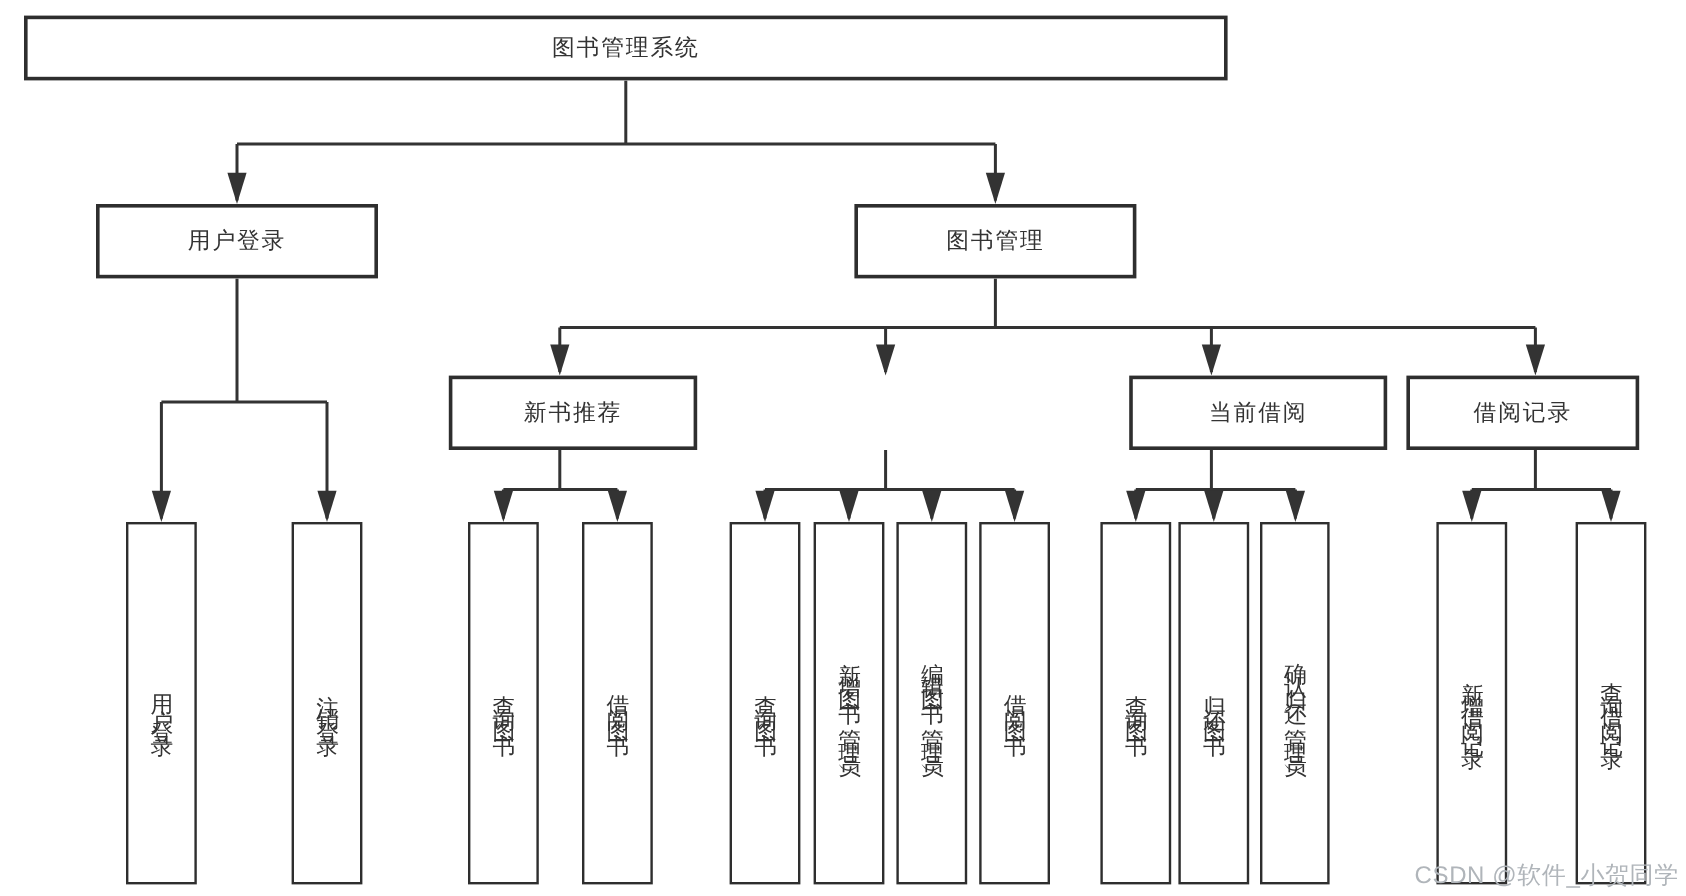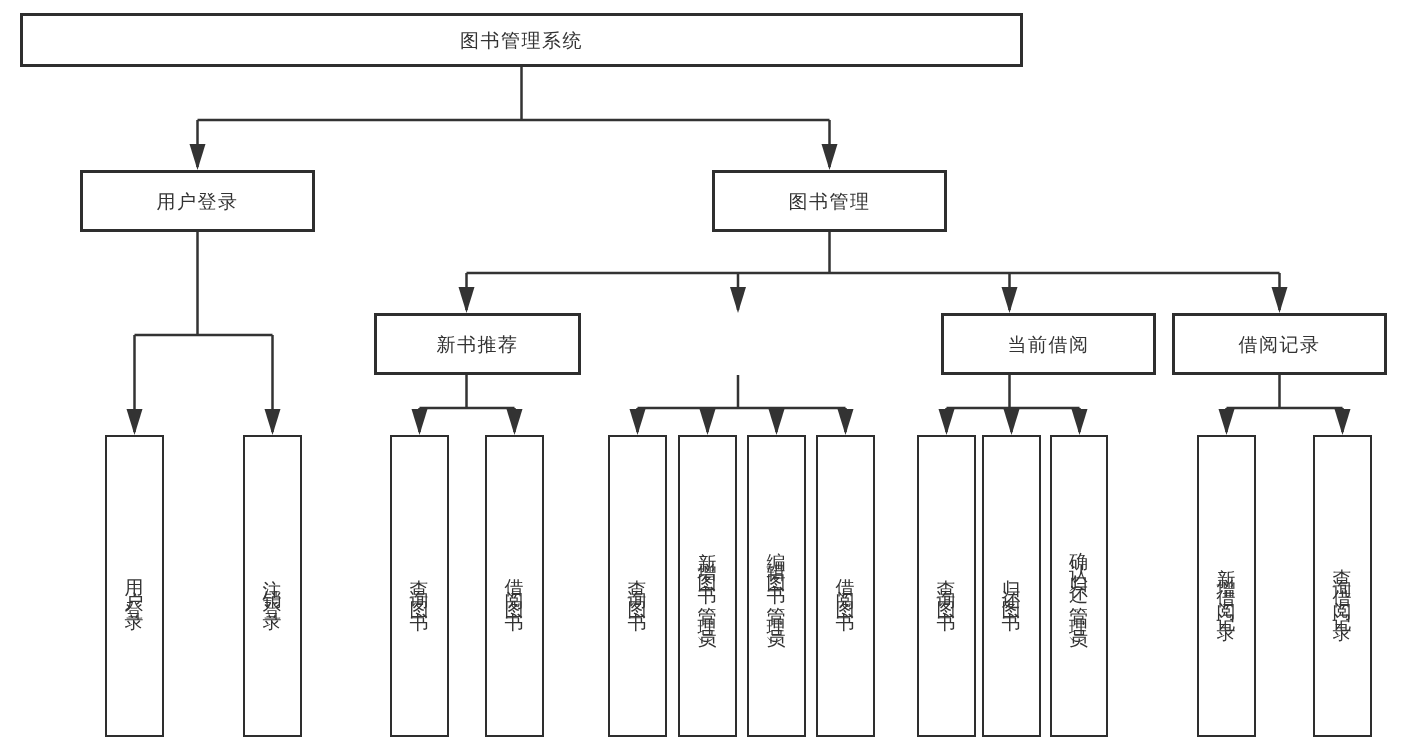--- a/index.html
+++ b/index.html
@@ -131,21 +131,21 @@
   <div class="box h" style="left:712px;top:170px;width:235px;height:62px">
     <span>图书管理</span>
   </div>
 
   <div class="box h" style="left:374px;top:313px;width:207px;height:62px">
     <span>新书推荐</span>
   </div>
   <div class="box h" style="left:941px;top:313px;width:215px;height:62px">
     <span>当前借阅</span>
   </div>
-  <div class="box h" style="left:1172px;top:313px;width:215px;height:62px">
+  <div class="box h" style="left:1172px;top:313px;width:194px;height:62px">
     <span>借阅记录</span>
   </div>
 
   <div class="box leaf" style="left:105px;top:435px;width:59px;height:302px">
     <span>用户登录</span>
   </div>
   <div class="box leaf" style="left:243px;top:435px;width:59px;height:302px">
     <span>注销登录</span>
   </div>
 
@@ -179,13 +179,14 @@
     <span>确认归还（管理员）</span>
   </div>
 
   <div class="box leaf" style="left:1197px;top:435px;width:59px;height:302px">
     <span>新增借阅记录</span>
   </div>
   <div class="box leaf" style="left:1313px;top:435px;width:59px;height:302px">
     <span>查询借阅记录</span>
   </div>
 
+  <div class="watermark">CSDN @软件_小贺同学</div>
 </div>
 
 </body></html>

